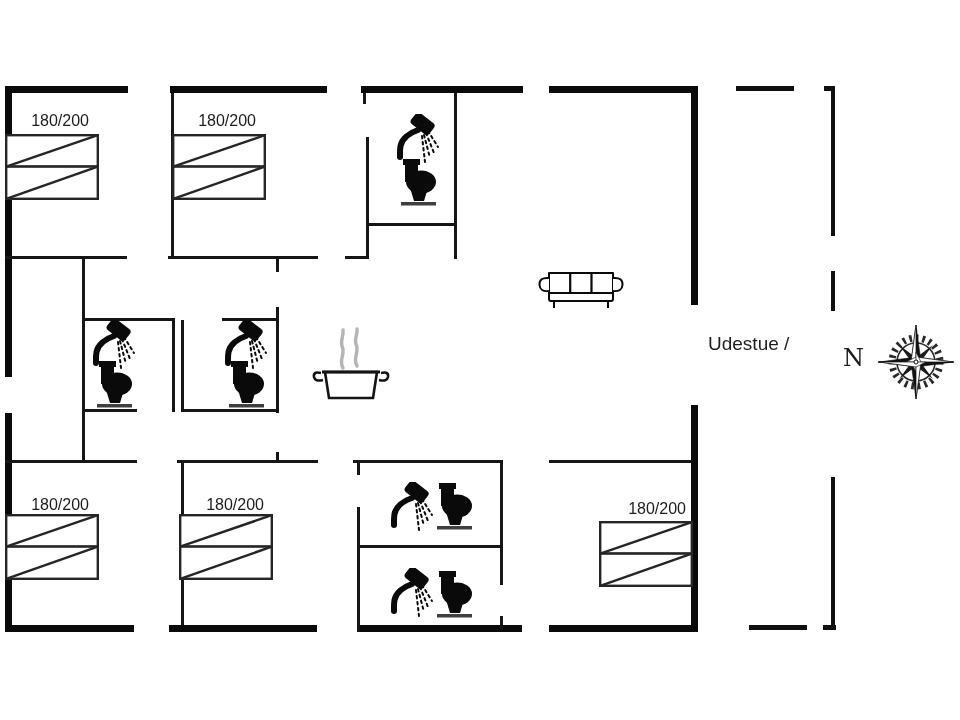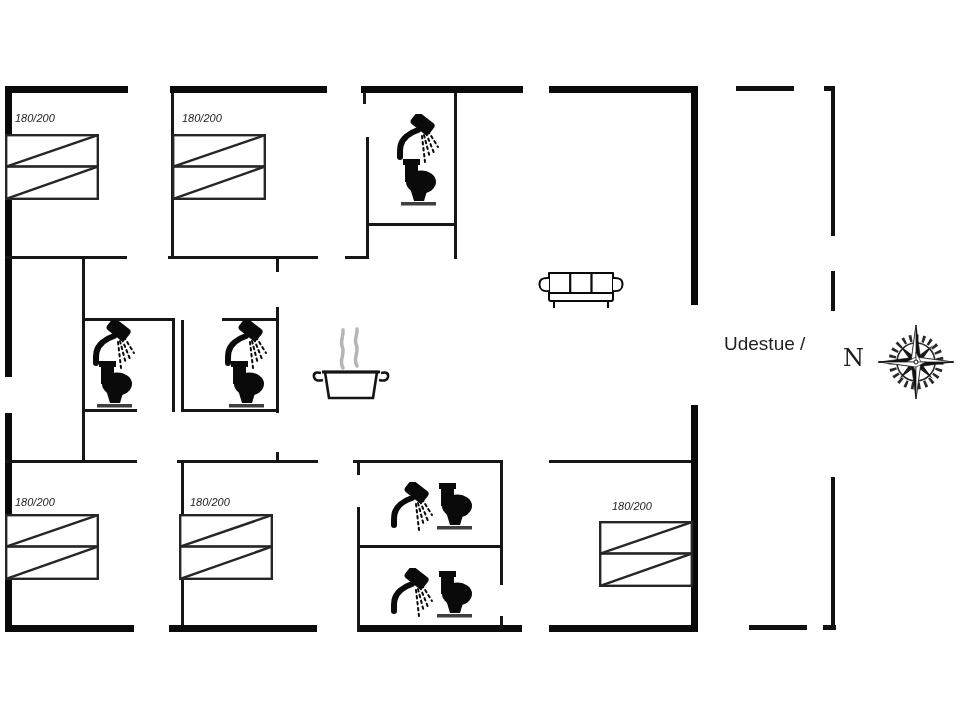--- a/index.html
+++ b/index.html
@@ -2,23 +2,23 @@
 <html><head>
 <meta charset="utf-8">
 <style>
   html,body{margin:0;padding:0;background:#ffffff;}
   #stage{position:relative;width:960px;height:720px;background:#ffffff;overflow:hidden;
          font-family:"Liberation Sans", sans-serif;}
   .wT{position:absolute;background:#0a0a0a;}          
   .w{position:absolute;background:#161616;}           
   .dash{position:absolute;background:#101010;}        
   .icon{position:absolute;}
-  .bedlabel{position:absolute;width:74px;text-align:left;font-size:11px;color:#1d1d1d;
-            letter-spacing:0px;white-space:nowrap;font-style:italic;}
-  .wglabel{position:absolute;left:724px;top:330px;font-size:19px;line-height:28px;color:#1f1f1f;}
+  .bedlabel{position:absolute;width:74px;text-align:right;font-size:16px;color:#1d1d1d;
+            letter-spacing:0px;white-space:nowrap;}
+  .wglabel{position:absolute;left:708px;top:330px;font-size:19px;line-height:28px;color:#1f1f1f;}
   .north{position:absolute;left:843px;top:344px;font-size:24px;color:#1d1d1d;
          font-family:"DejaVu Serif", serif;}
 </style>
 </head>
 <body>
 
 <div id="stage">
 
   <svg width="0" height="0" style="position:absolute" aria-hidden="true">
     <defs>

